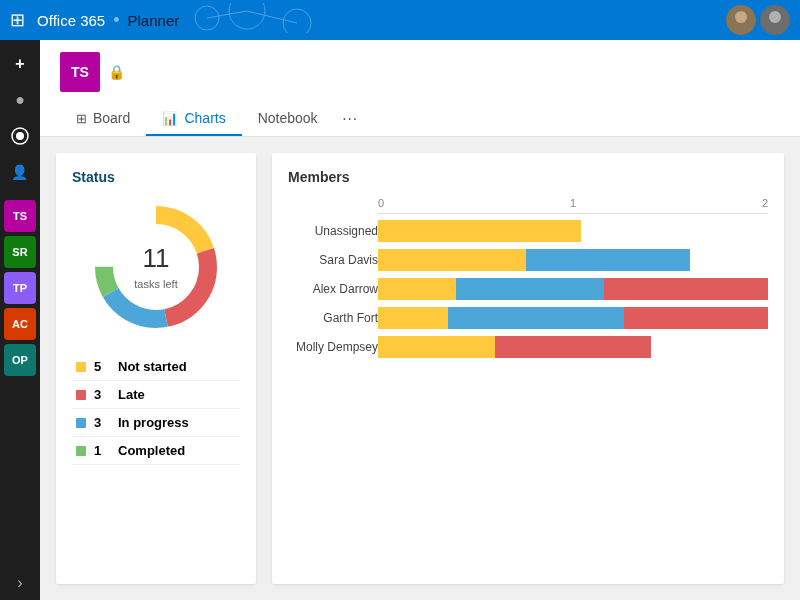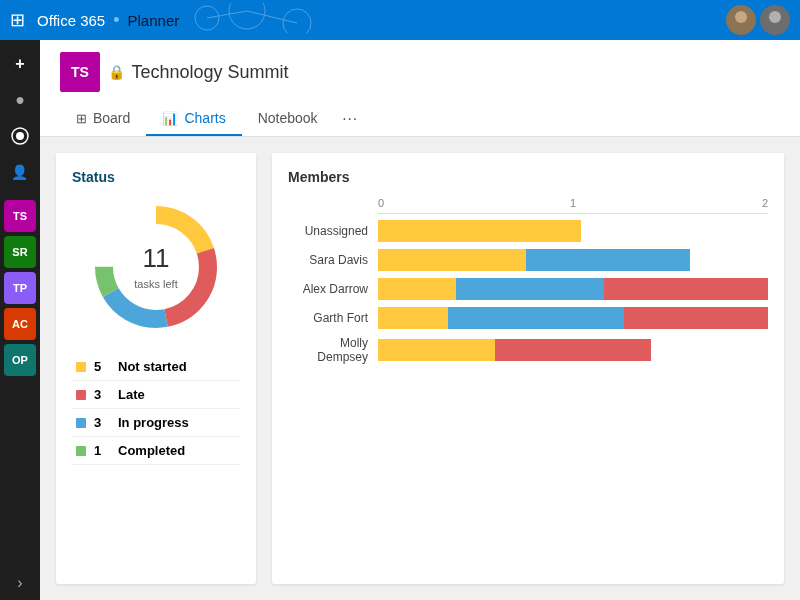--- a/index.html
+++ b/index.html
@@ -117,21 +117,21 @@
       flex: 1; box-shadow: 0 1px 3px rgba(0,0,0,0.1); overflow: hidden;
     }
     #members-card h3 { font-size: 14px; font-weight: 600; color: #333; margin-bottom: 12px; }
 
     
     #bar-chart { width: 100%; }
     .chart-axis { display: flex; margin-left: 90px; margin-bottom: 4px; }
     .axis-label { font-size: 11px; color: #888; flex: 1; text-align: left; }
 
     .bar-row { display: flex; align-items: center; margin-bottom: 7px; }
-    .bar-label { width: 90px; font-size: 12px; color: #444; text-align: right; padding-right: 10px; flex-shrink: 0; }
+    .bar-label { width: 90px; font-size: 12px; color: #444; text-align: right; flex-shrink: 0; }
     .bar-track { flex: 1; height: 22px; display: flex; position: relative; }
     .bar-segment { height: 100%; }
     .bar-yellow { background: #ffc83d; }
     .bar-blue { background: #4da6d9; }
     .bar-red { background: #e05b5b; }
   </style>
 </head>
 <body>
 
 <div id="topbar">
@@ -184,21 +184,20 @@
     <div class="sidebar-bottom">›</div>
   </div>
 
   <div id="content">
 
     <div id="project-header">
       <div id="project-title-row">
         <div id="project-avatar">TS</div>
         <div id="project-title-text">
           <span class="lock-icon">🔒</span>
-          <h2>Technology Summit</h2>
         </div>
       </div>
       <div id="tabs">
         <div class="tab">
           <span class="tab-icon">⊞</span>
           <span>Board</span>
         </div>
         <div class="tab active">
           <span class="tab-icon">📊</span>
           <span>Charts</span>

